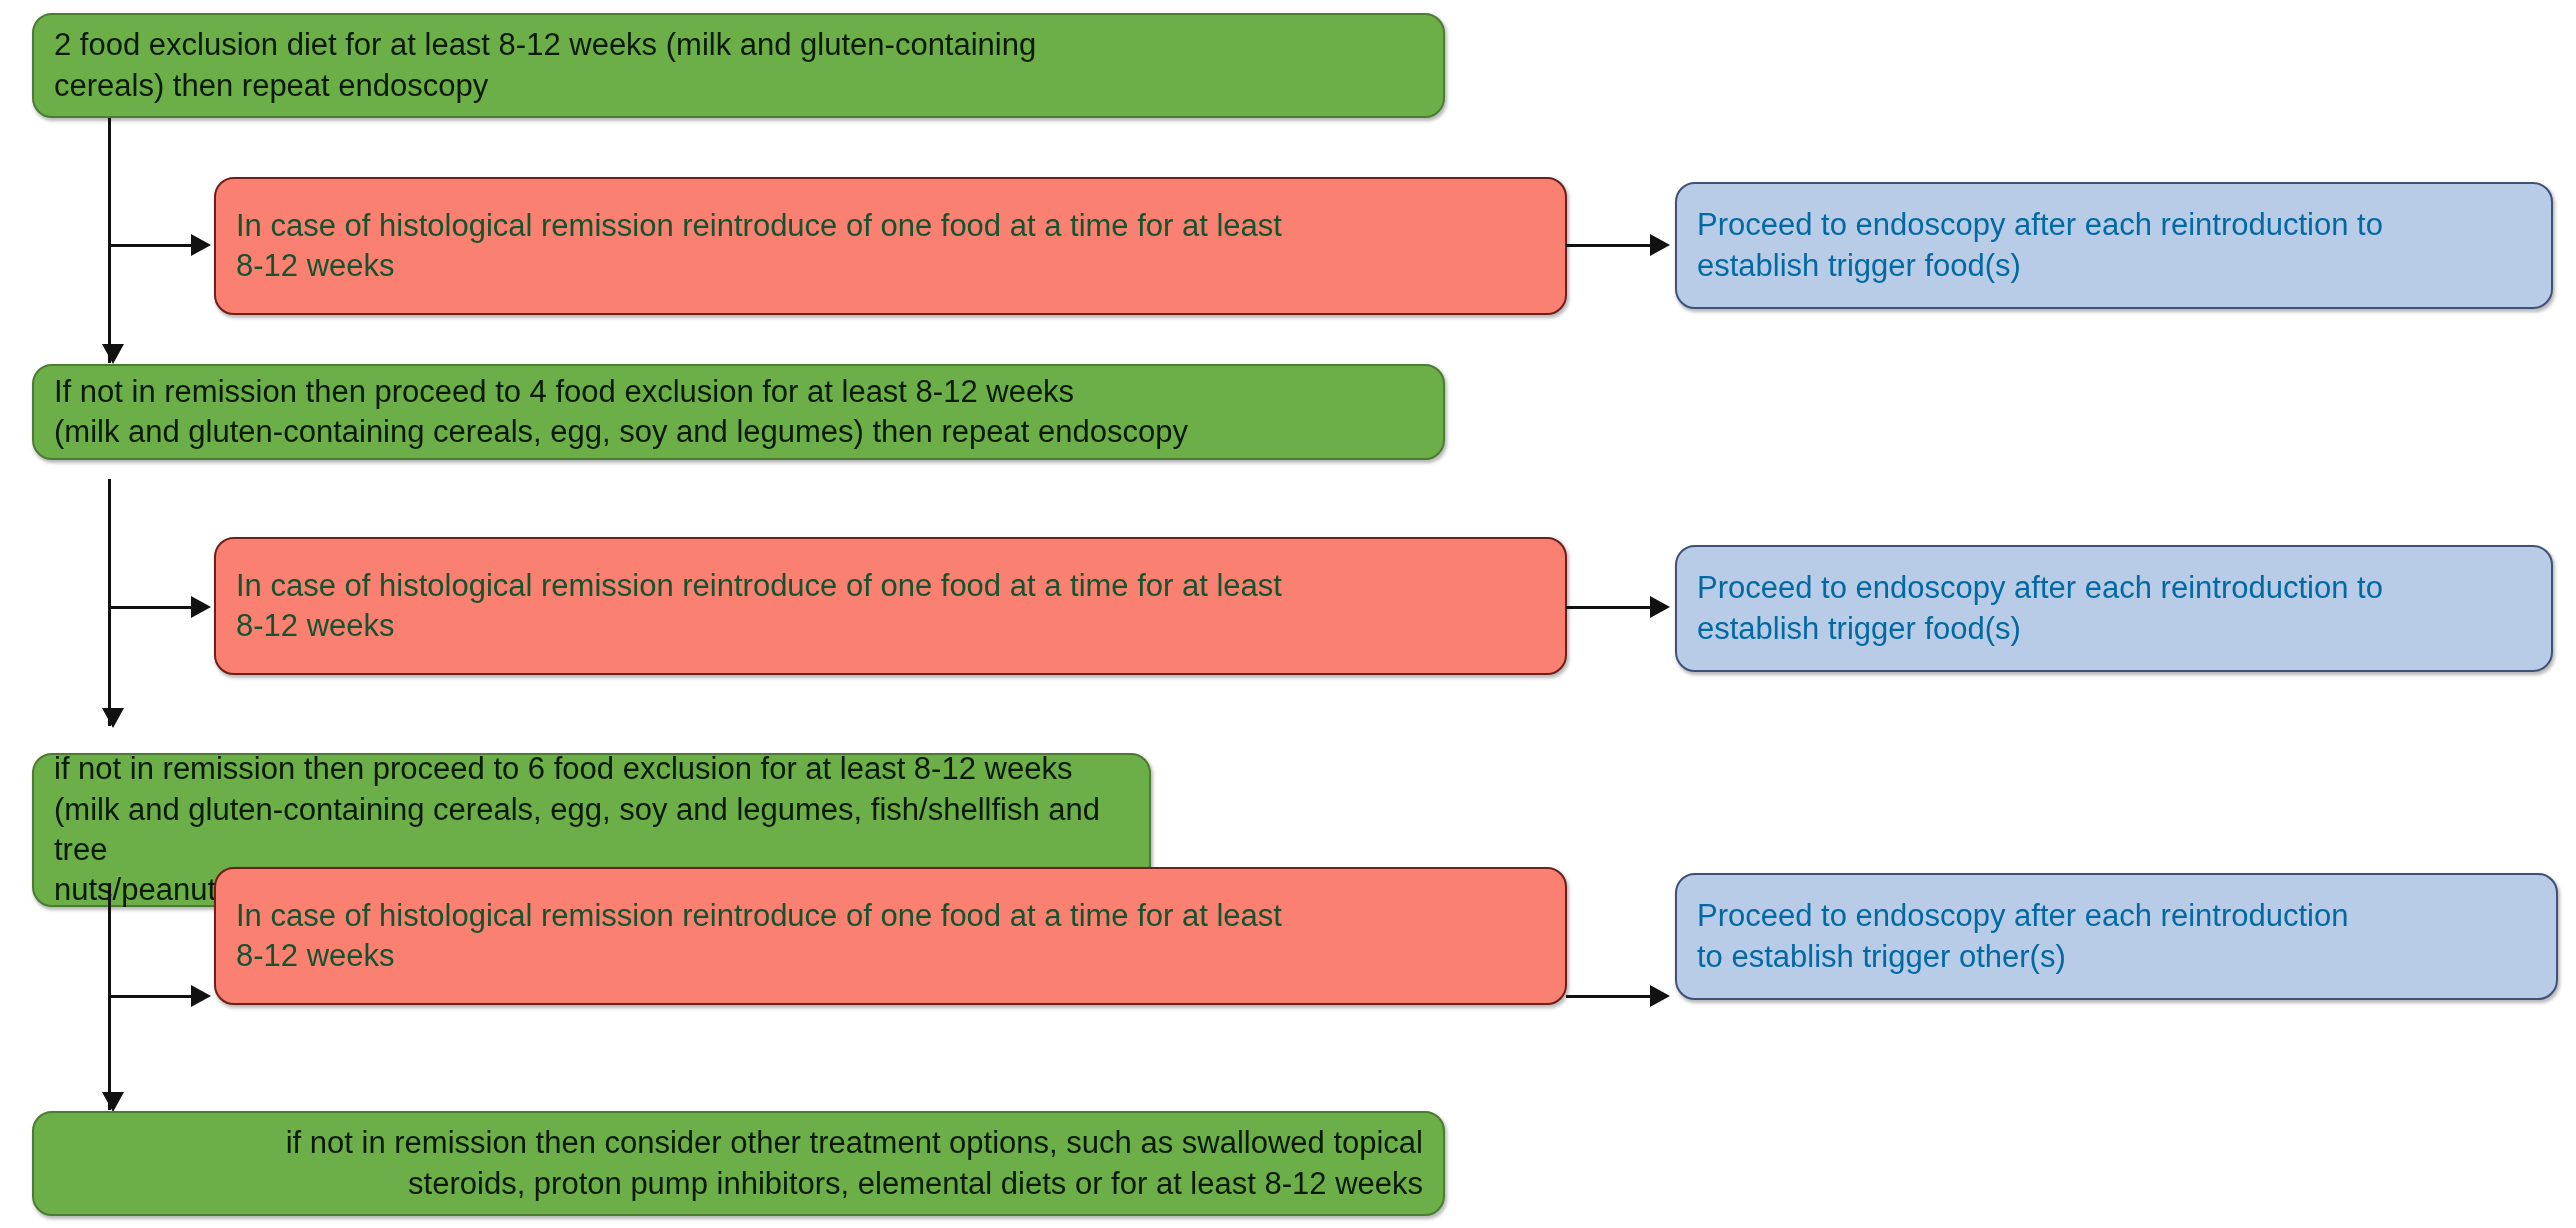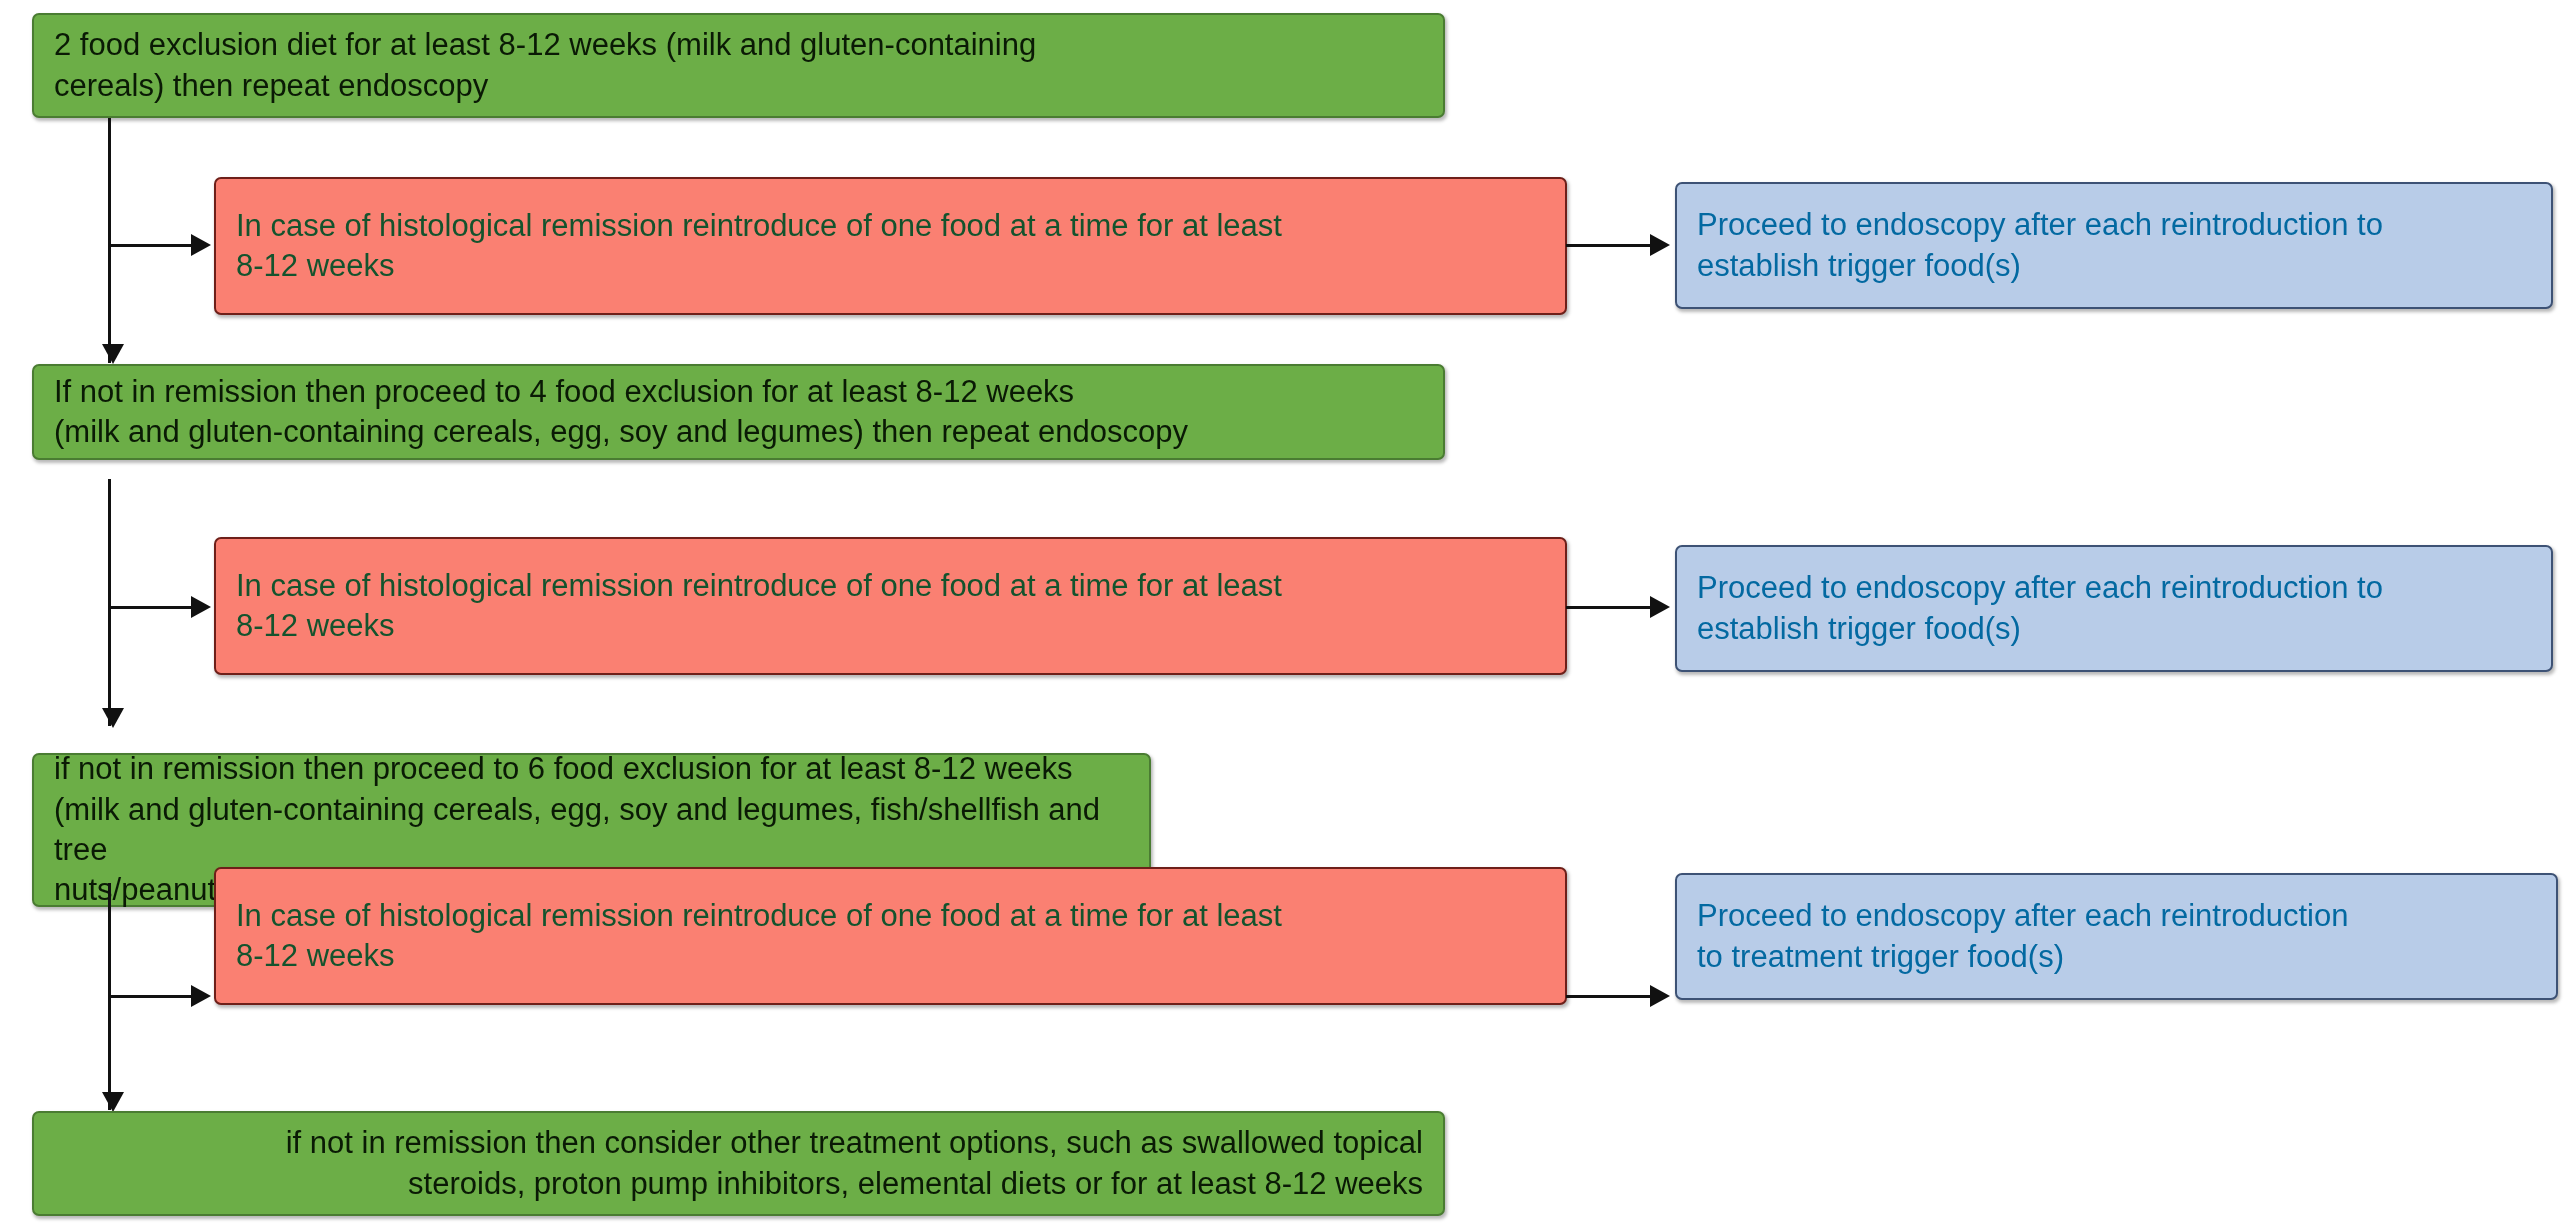--- a/index.html
+++ b/index.html
@@ -13,21 +13,21 @@
   #canvas {
     position: relative;
     width: 2576px;
     height: 1229px;
     background: #ffffff;
     overflow: hidden;
   }
   .node {
     position: absolute;
     box-sizing: border-box;
-    border-radius: 7px;
+    border-radius: 20px;
     padding: 17.7px 20px 17.7px 20px;
     font-size: 31px;
     line-height: 1.30;
     color: #0d0d0d;
     white-space: pre-line;
     display: flex;
     align-items: center;
     box-shadow: 1.8px 2.4px 3.5px rgba(0,0,0,0.28);
   }
   .node .txt {
@@ -143,21 +143,21 @@
   <div class="node node-red" style="left:214px; top:867px; width:1353px; height:138px;">
     <span class="txt">In case of histological remission reintroduce of one  food at a time for at least
 8-12 weeks</span>
   </div>
 
   <div class="hline" style="left:1566px; top:995px; width:87px;"></div>
   <div class="arrow-right" style="left:1650px; top:985px;"></div>
 
   <div class="node node-blue" style="left:1675px; top:873px; width:883px; height:127px;">
     <span class="txt">Proceed to endoscopy after each reintroduction
-to treatment trigger food(s)</span>
+to establish trigger other(s)</span>
   </div>
 
   <div class="node node-green" style="left:32px; top:1111px; width:1413px; height:105px;text-align:right;">
     <span class="txt">if not in remission then consider other treatment options, such as swallowed topical
 steroids, proton pump inhibitors, elemental diets or for at least 8-12 weeks</span>
   </div>
 
 </div>
 
 

